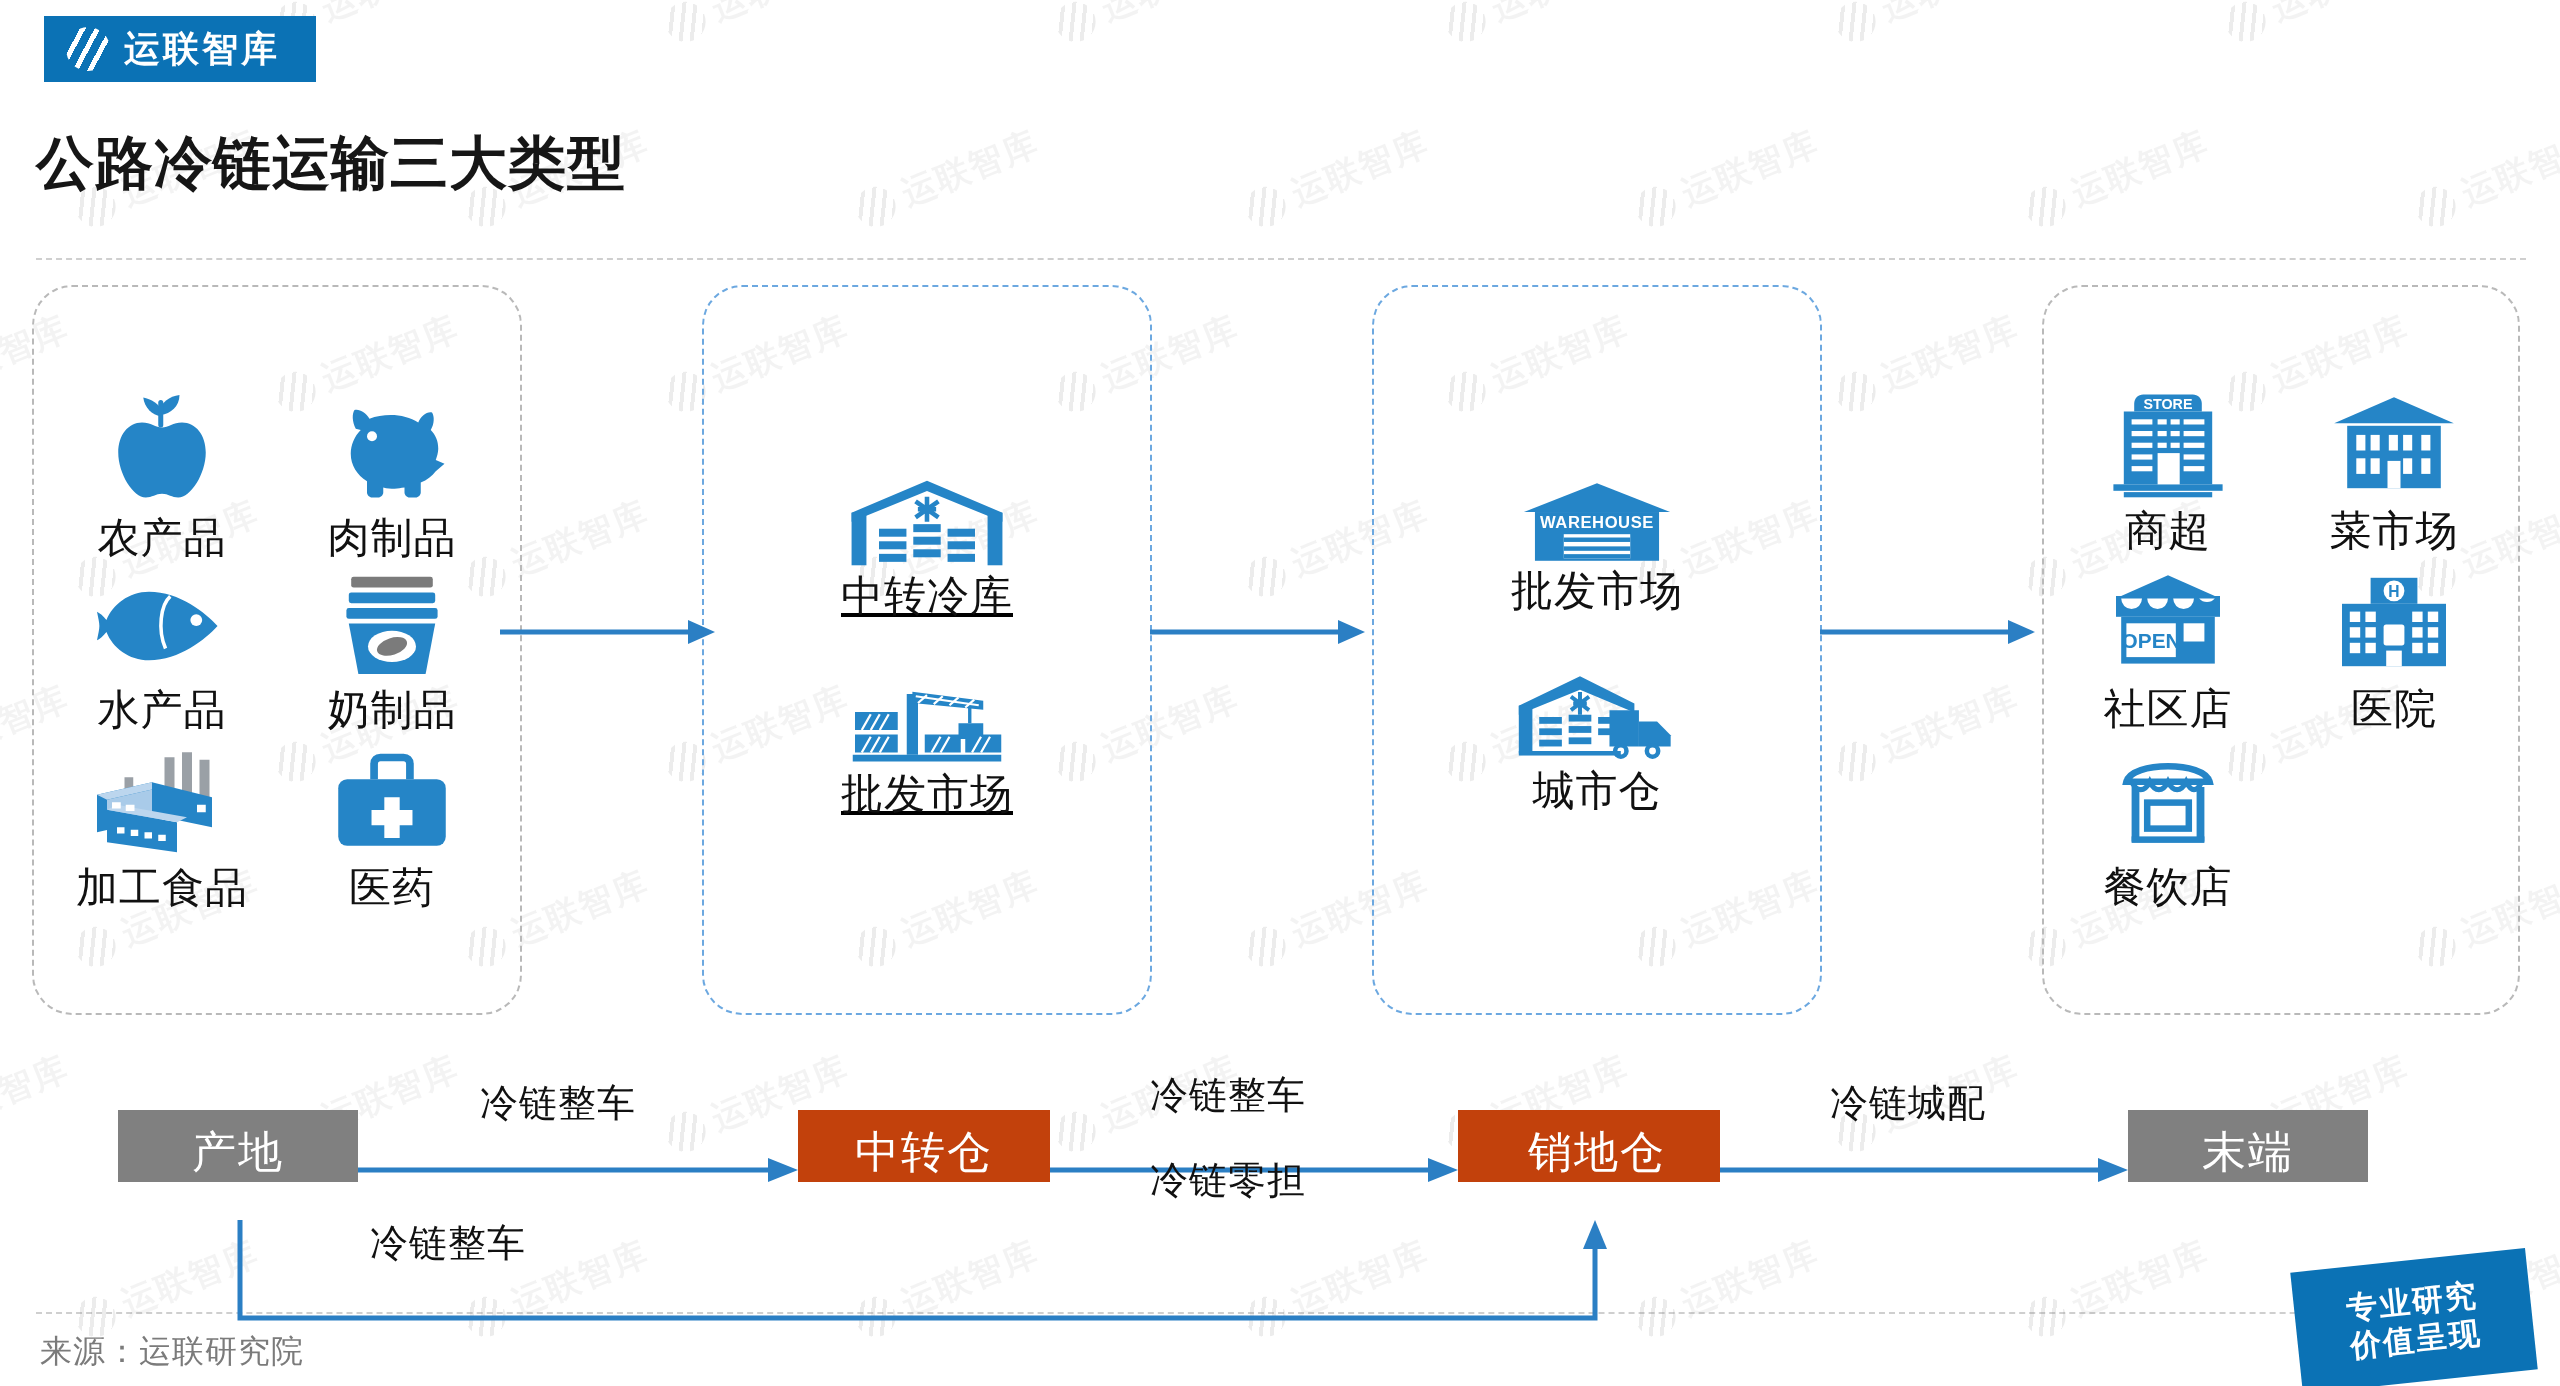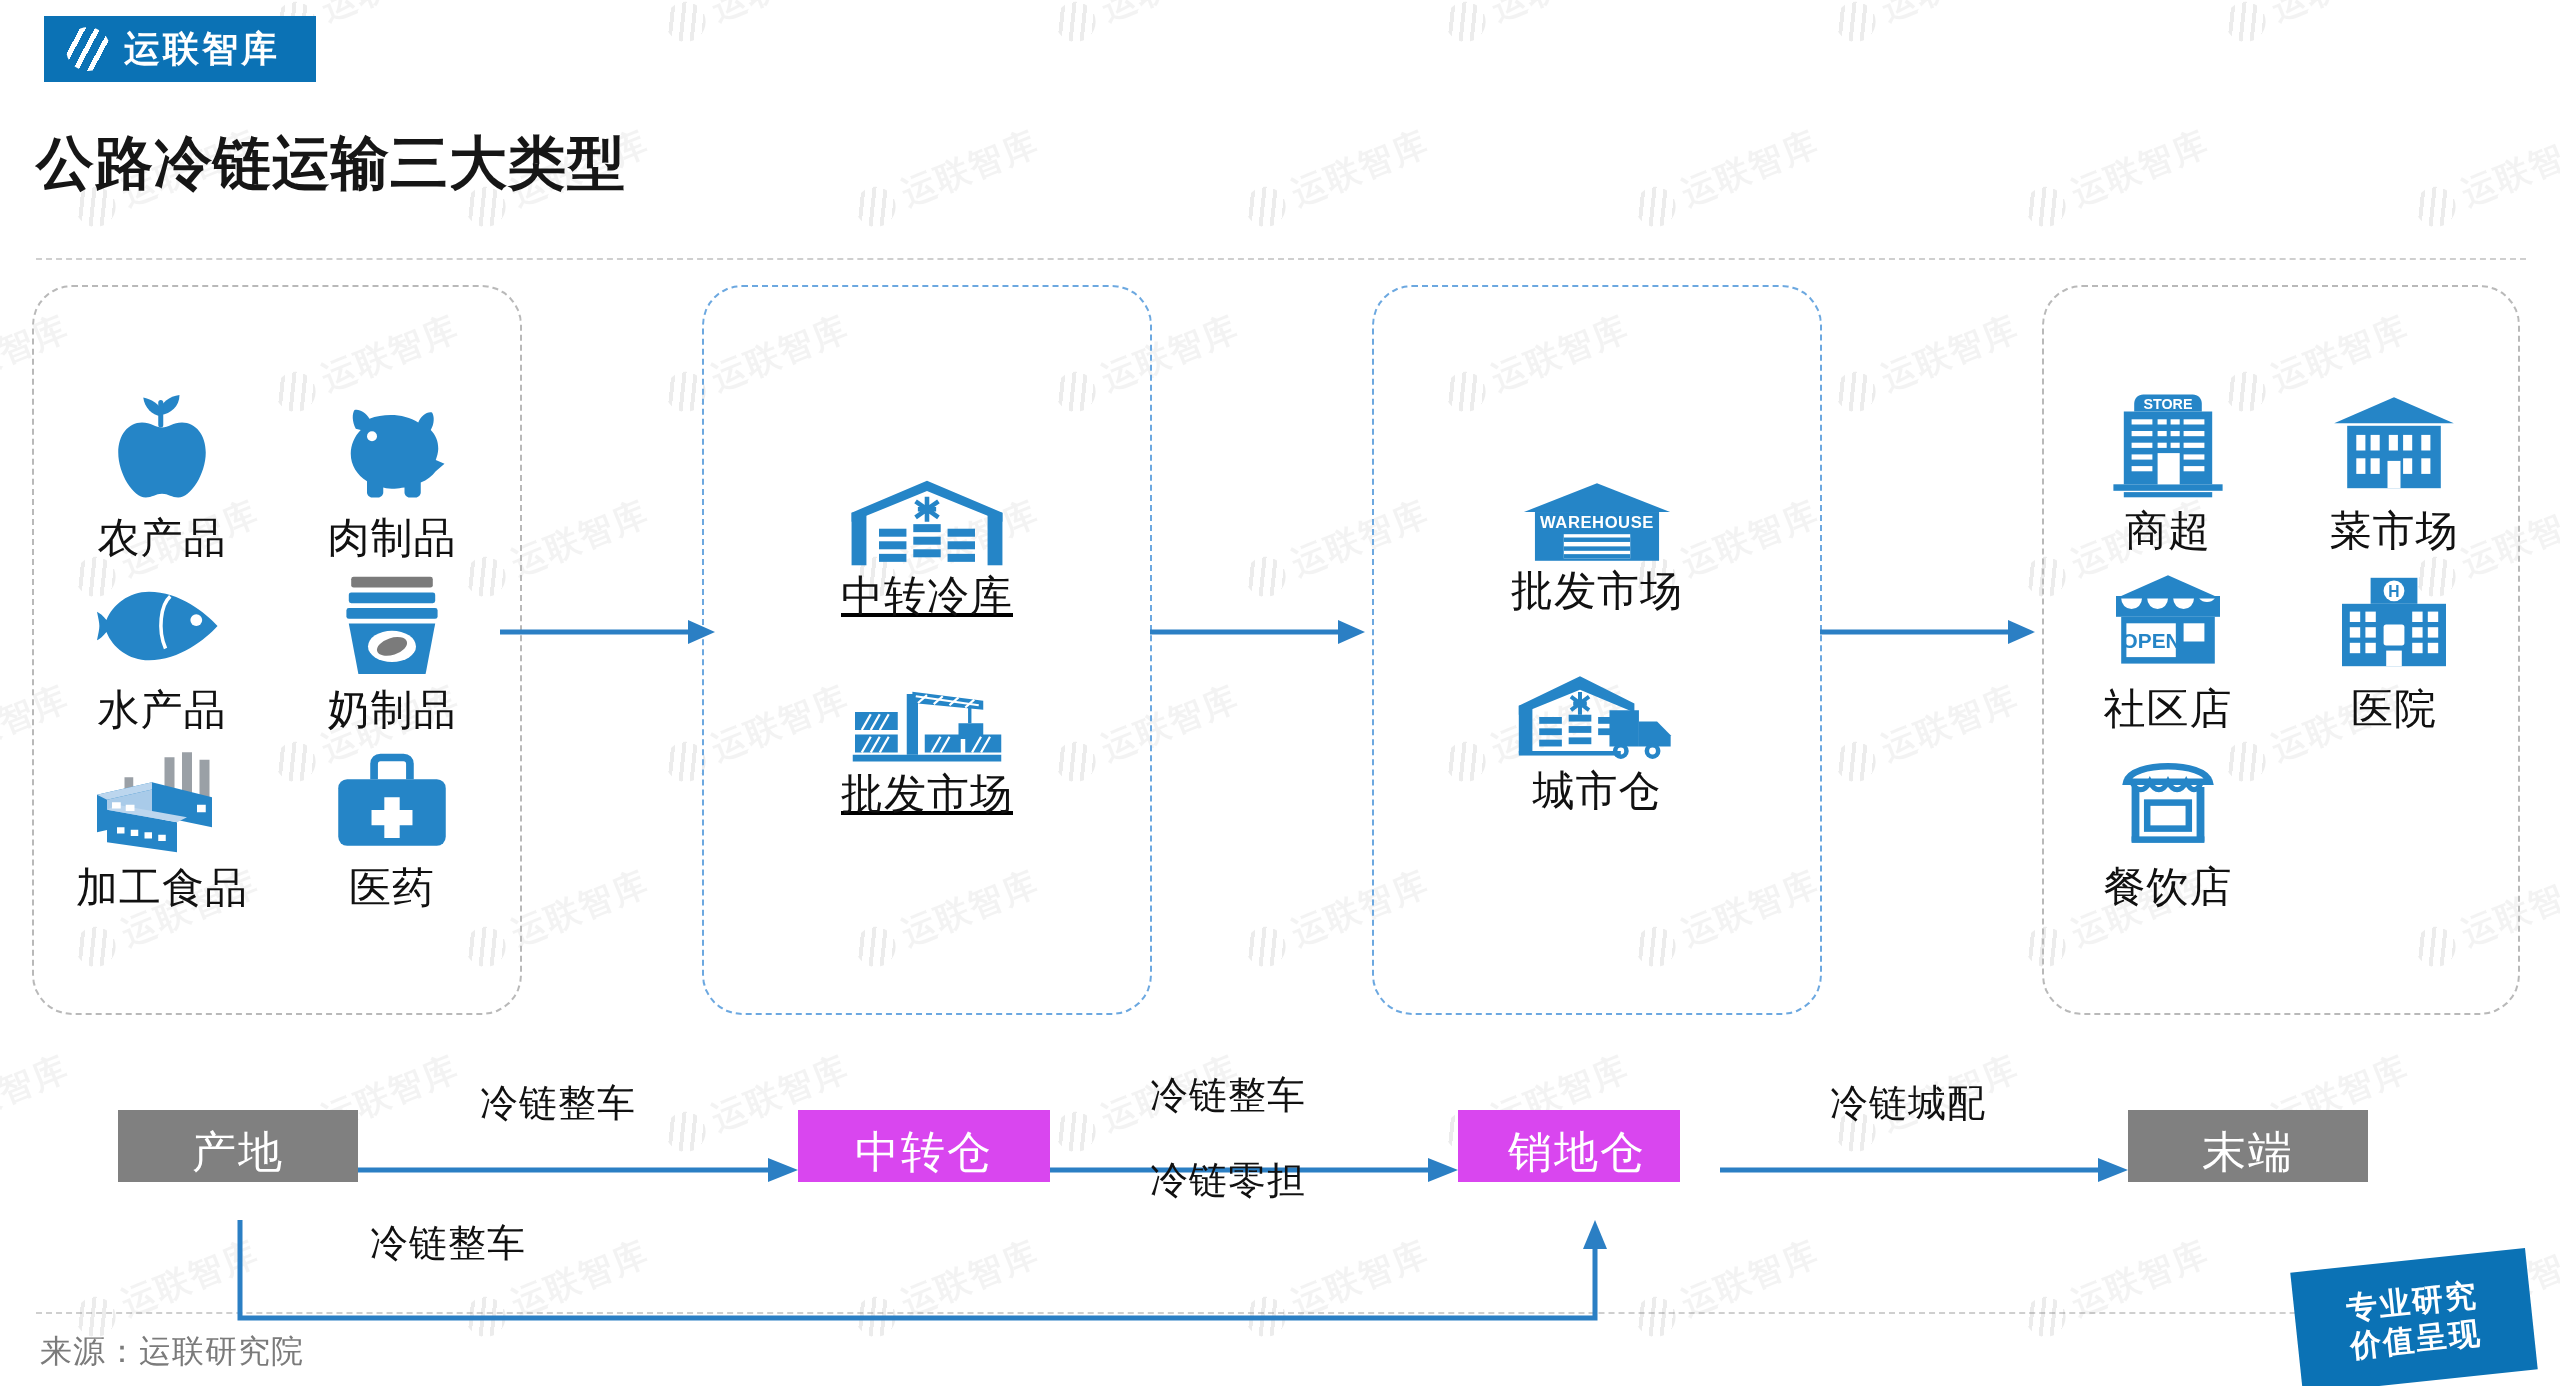--- a/index.html
+++ b/index.html
@@ -127,21 +127,21 @@
   .flow { position: absolute; z-index: 9; }
   .node {
     position: absolute;
     display: flex; align-items: flex-end; justify-content: center;
     color: #fff;
     font-size: 44px;
     letter-spacing: 2px;
     z-index: 10;
   }
   .node.grey { background: #808080; }
-  .node.blue { background: #d946ef; }
+  .node.blue { background: #c2410c; }
 
   .flow-label {
     position: absolute;
     font-size: 38px;
     color: #111;
     white-space: nowrap;
     z-index: 10;
     letter-spacing: 1px;
   }
 
@@ -509,21 +509,21 @@
   <path d="M240 180 L240 278 L1595 278 L1595 207" stroke="#2b7fc4" stroke-width="5" fill="none"></path>
   <polygon points="1583,209 1595,180 1607,209" fill="#2b7fc4"></polygon>
 </svg>
 
 <div class="node grey" style="left:118px; top:1110px; width:240px; height:72px;">
   <span>产地</span>
 </div>
 <div class="node blue" style="left:798px; top:1110px; width:252px; height:72px;">
   <span>中转仓</span>
 </div>
-<div class="node blue" style="left:1458px; top:1110px; width:222px; height:72px;padding-left:16px;">
+<div class="node blue" style="left:1458px; top:1110px; width:262px; height:72px;padding-left:16px;">
   <span>销地仓</span>
 </div>
 <div class="node grey" style="left:2128px; top:1110px; width:240px; height:72px;">
   <span>末端</span>
 </div>
 
 <div class="flow-label" style="left:480px; top:1078px;">冷链整车</div>
 <div class="flow-label" style="left:1150px; top:1070px;">冷链整车</div>
 <div class="flow-label" style="left:1150px; top:1155px;">冷链零担</div>
 <div class="flow-label" style="left:1830px; top:1078px;">冷链城配</div>

